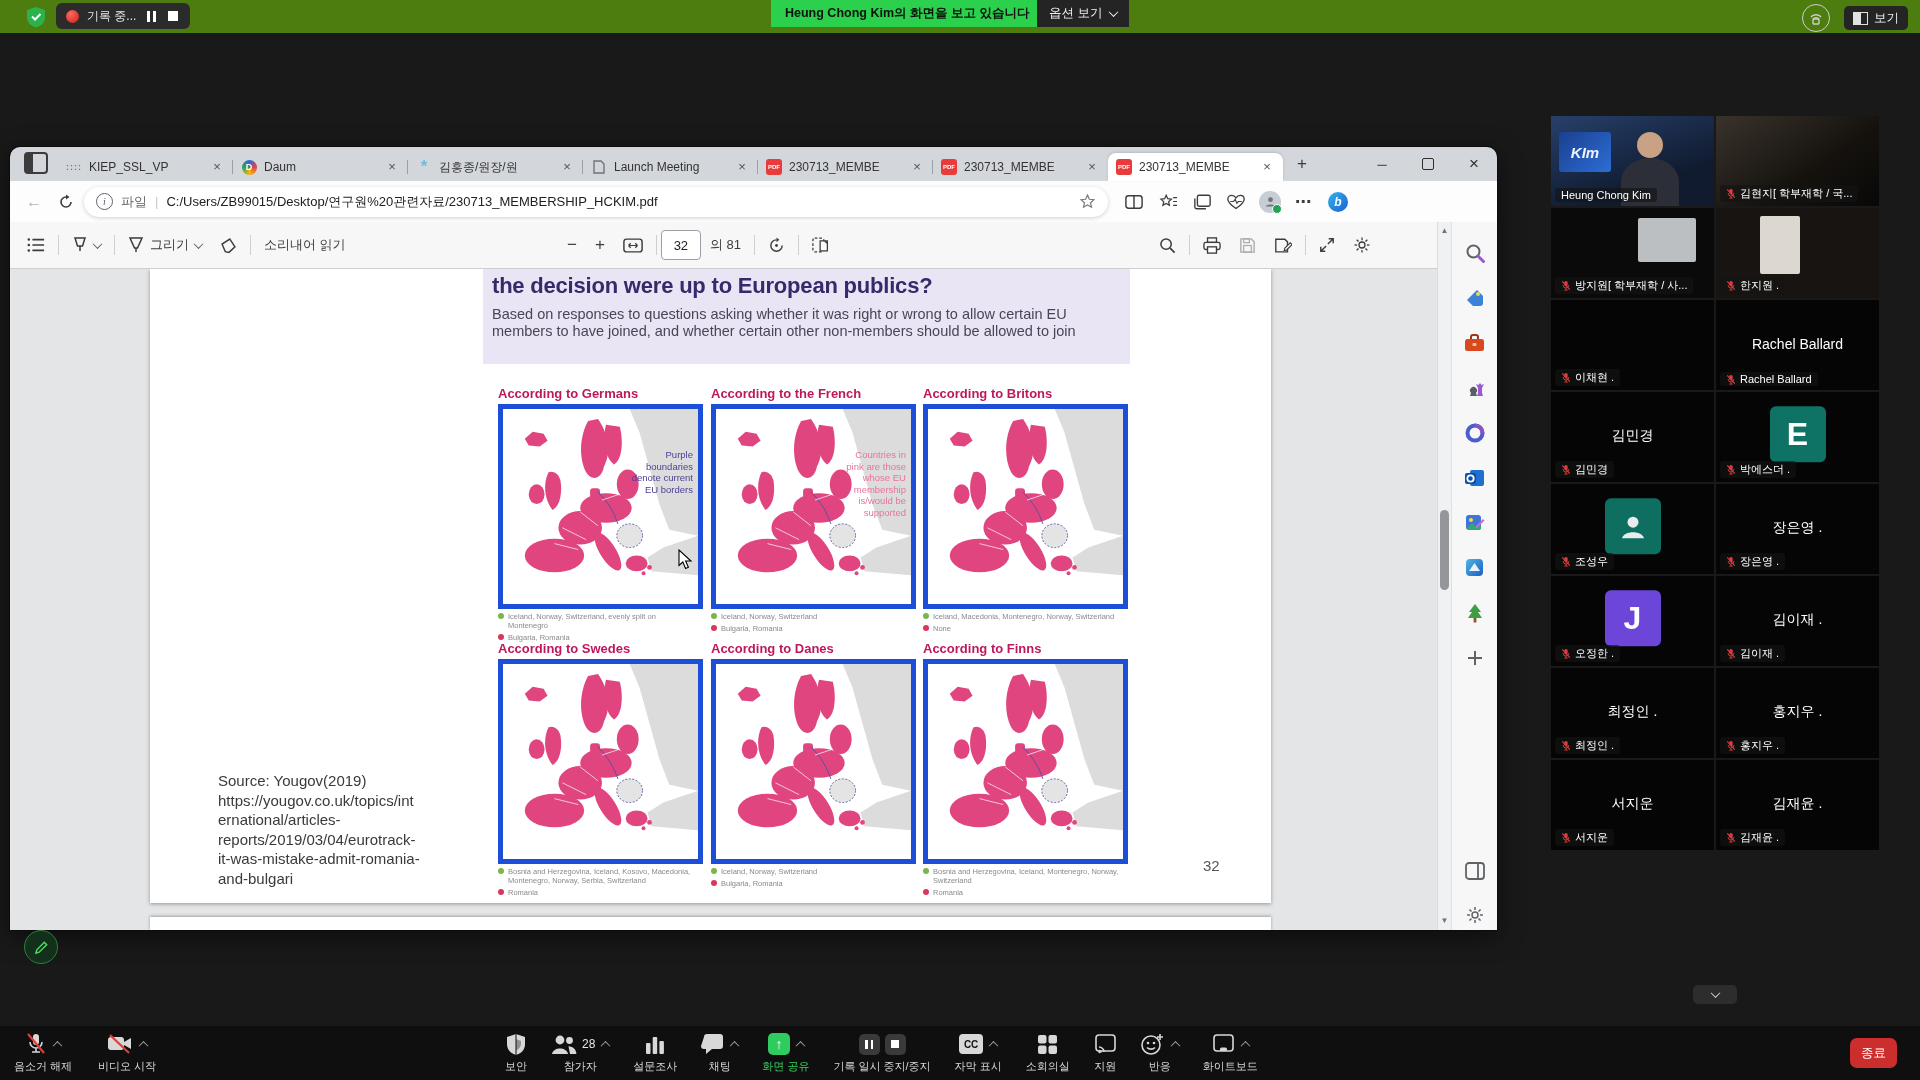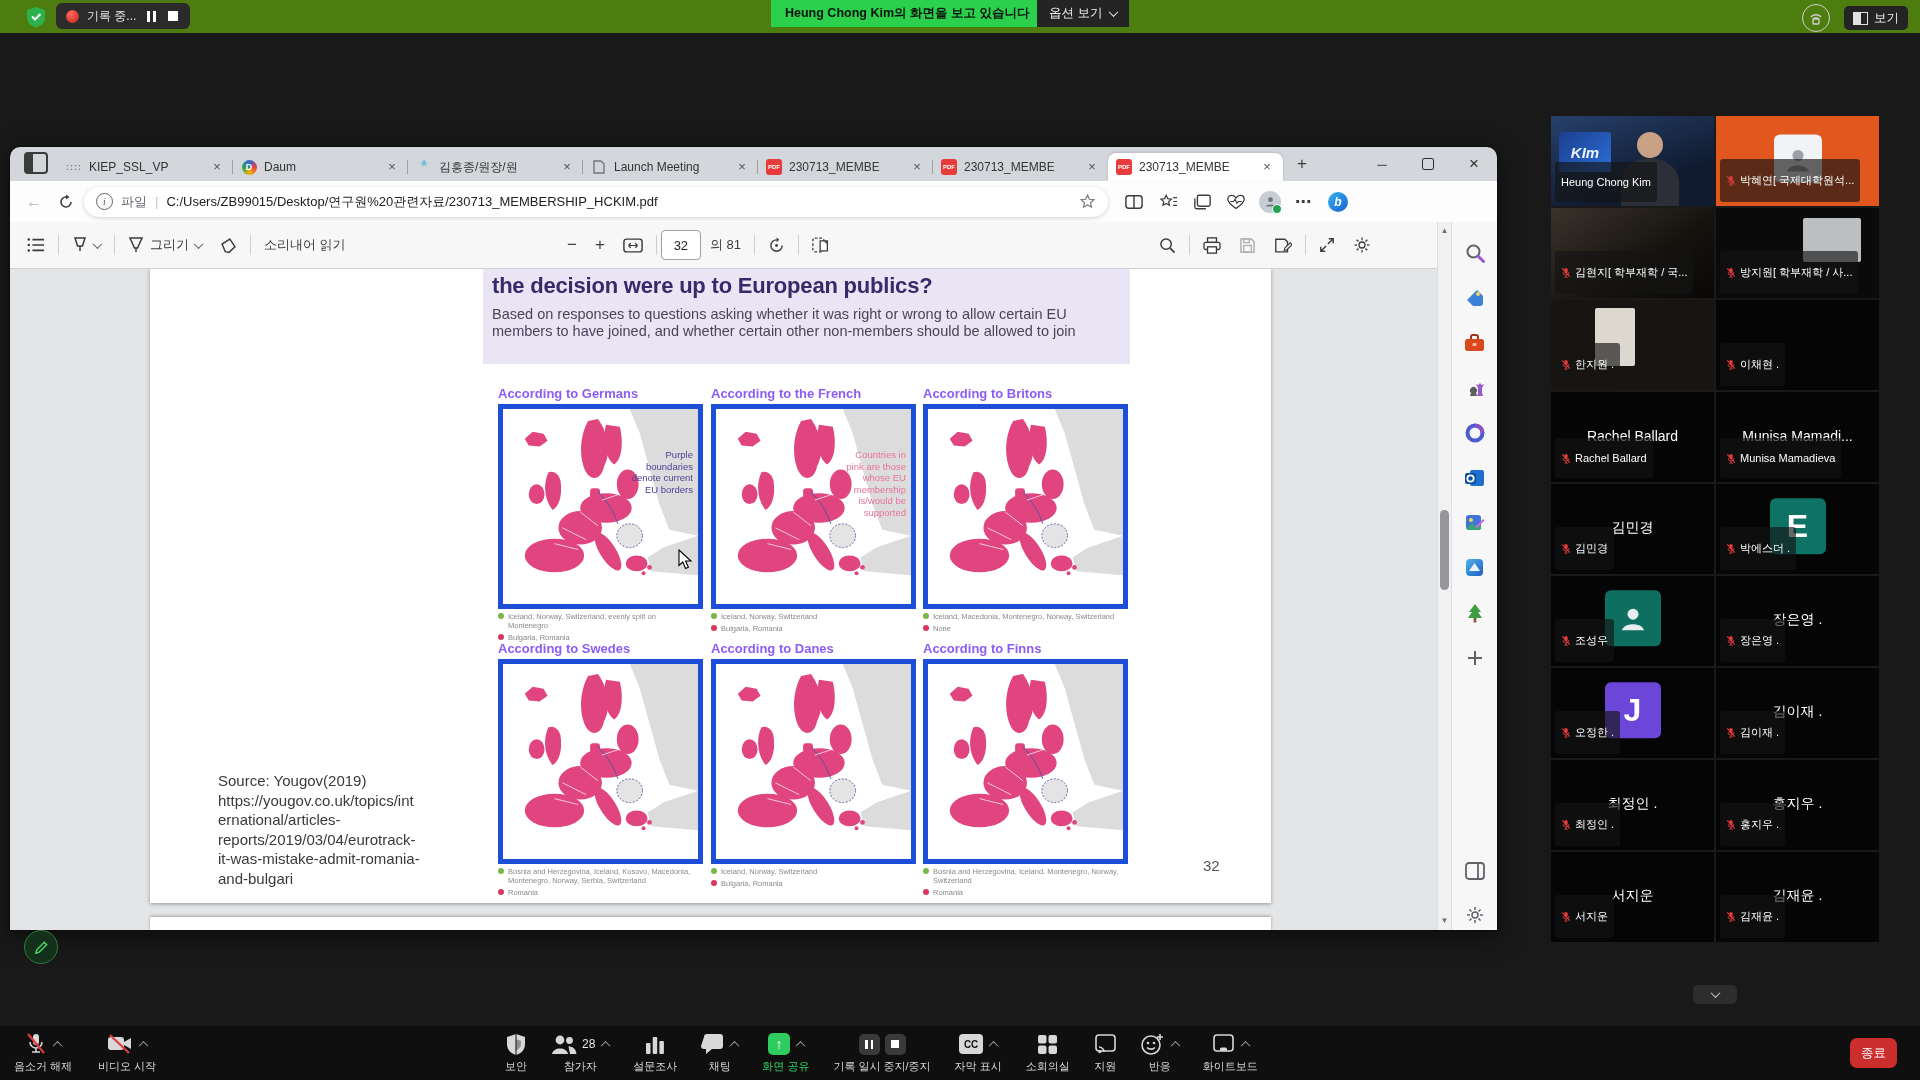--- a/index.html
+++ b/index.html
@@ -79,21 +79,21 @@
   .pb-center{position:absolute;left:548px;display:flex;align-items:center;}
   .pb-right{position:absolute;left:1140px;display:flex;align-items:center;}
   .dim{opacity:.4;}
   .content{position:relative;flex:1;background:#e4e5e7;overflow:hidden;}
   .page{position:absolute;left:140px;top:0;width:1121px;height:634px;background:#fff;box-shadow:0 1px 4px rgba(0,0,0,.35);}
   .page2{position:absolute;left:140px;top:648px;width:1121px;height:14px;background:#fff;box-shadow:0 -1px 3px rgba(0,0,0,.3);}
   .purplebox{position:absolute;left:333px;top:-12px;width:647px;height:107px;background:#e9e5f4;padding:0;}
   .pdf-h1{position:absolute;left:9px;top:16px;width:620px;font-size:22px;font-weight:bold;color:#372a6b;letter-spacing:-.2px;}
   .pdf-sub{position:absolute;left:9px;top:49px;width:600px;font-size:14.5px;line-height:17px;color:#4a4458;}
   .mapblock{position:absolute;width:197px;}
-  .mapcap{font-size:13px;font-weight:bold;color:#8b5cf6;margin-bottom:3px;}
+  .mapcap{font-size:13px;font-weight:bold;color:#be185d;margin-bottom:3px;}
   .mapbox{position:relative;width:195px;height:195px;border:5px solid #1d4ed8;background:#fff;}
   .mapnote{position:absolute;right:5px;top:40px;width:62px;text-align:right;font-size:9.5px;line-height:11.5px;}
   .mapnote.purple{color:#4c3f96;}
   .mapnote.pink{color:#e8739f;}
   .mlegend{display:flex;align-items:flex-start;gap:4px;font-size:7.5px;line-height:9px;color:#8a8a8a;margin-top:3px;width:197px;}
   .ldot{flex:0 0 auto;width:6px;height:6px;border-radius:50%;margin-top:1px;}
   .ldot.g{background:#7ab648;}
   .ldot.r{background:#d9365e;}
   .srcblock{position:absolute;left:68px;top:502px;font-size:15px;line-height:19.5px;color:#3a3a3a;}
   .pagenum{position:absolute;left:1053px;top:588px;font-size:15px;color:#555;}
@@ -104,21 +104,21 @@
   .sthumb{position:absolute;left:2px;top:288px;width:9px;height:80px;border-radius:5px;background:#94969a;}
   
   .esidebar{position:relative;width:45px;background:#f7f7f8;border-left:1px solid #e0e0e2;}
   .es-ic{position:absolute;left:10px;width:25px;height:25px;display:flex;align-items:center;justify-content:center;}
   
   .ppanel{position:absolute;left:1551px;top:116px;width:329px;display:grid;grid-template-columns:163px 163px;
     grid-auto-rows:90px;gap:2px;background:#191919;}
   .tile{position:relative;background:#050505;overflow:hidden;}
   .tile.speaker{box-shadow:inset 0 0 0 2px #d8d83a;}
   .nlabel{position:absolute;left:4px;bottom:4px;max-width:150px;display:flex;align-items:center;gap:4px;
-    background:rgba(20,20,20,.65);border-radius:3px;padding:14px 6px;font-size:11px;color:#fff;white-space:nowrap;overflow:hidden;}
+    background:rgba(20,20,20,.65);border-radius:3px;padding:1px 6px;font-size:11px;color:#fff;white-space:nowrap;overflow:hidden;}
   .cname{position:absolute;left:0;right:0;top:50%;transform:translateY(-55%);text-align:center;font-size:14px;color:#fff;}
   .lav{position:absolute;left:50%;top:50%;transform:translate(-50%,-55%);width:56px;height:56px;border-radius:6px;
     display:flex;align-items:center;justify-content:center;font-size:32px;font-weight:bold;color:#fff;}
   .vid-speaker{position:absolute;inset:0;background:linear-gradient(160deg,#27406b,#101b30 70%);padding-left:46px;}
   .kimlogo{position:absolute;left:8px;top:16px;width:52px;height:40px;background:linear-gradient(135deg,#1b3f8f,#2c6ed6);
     border-radius:3px;color:#eef3ff;font-size:15px;font-weight:bold;font-style:italic;display:flex;align-items:center;justify-content:center;}
   .head{border-radius:50%;position:absolute;}
   .torso{position:absolute;border-radius:50% 50% 0 0;}
   .avorange{position:absolute;inset:0;background:#e2571d;}
   .avsq{position:absolute;left:50%;top:50%;transform:translate(-50%,-55%);width:48px;height:48px;border-radius:6px;background:#f2f3f5;}
@@ -692,39 +692,20 @@
         <div class="vid-speaker">
           <div class="kimlogo">KIm</div>
           <span class="head" style="left:86px;top:16px;width:26px;height:26px;background:#c9a285;"></span>
           <span class="torso" style="left:70px;top:42px;width:58px;height:48px;background:#2c2f38;"></span>
         </div>
         <div class="nlabel">
           <span class="nl-txt">Heung Chong Kim</span>
         </div>
       </div>
       <div class="tile">
-        <div class="avorange">
-          <span class="avsq"></span>
-          <span style="position:absolute;left:50%;top:50%;transform:translate(-50%,-55%);">
-            <svg width="30" height="30" viewBox="0 0 30 30">
-              <circle cx="15" cy="11" r="5.5" fill="#9aa0a6"></circle>
-              <path d="M4,27 C6,19 24,19 26,27 Z" fill="#9aa0a6"></path>
-            </svg>
-          </span>
-        </div>
-        <div class="nlabel">
-          <svg width="10" height="11" viewBox="0 0 12 13" style="flex:0 0 auto;">
-            <rect x="4" y="1" width="4" height="6.5" rx="2" fill="#e03c3c"></rect>
-            <path d="M2.5,6 a3.5,3.5 0 0 0 7,0 M6,9.5 V12 M4,12 h4" stroke="#e03c3c" stroke-width="1.1" fill="none"></path>
-            <line x1="1.5" y1="1.5" x2="10.5" y2="11.5" stroke="#e03c3c" stroke-width="1.4"></line>
-          </svg>
-          <span class="nl-txt">박혜연[ 국제대학원석...</span>
-        </div>
-      </div>
-      <div class="tile">
         <div class="vid-warm"></div>
         <div class="nlabel">
           <svg width="10" height="11" viewBox="0 0 12 13" style="flex:0 0 auto;">
             <rect x="4" y="1" width="4" height="6.5" rx="2" fill="#e03c3c"></rect>
             <path d="M2.5,6 a3.5,3.5 0 0 0 7,0 M6,9.5 V12 M4,12 h4" stroke="#e03c3c" stroke-width="1.1" fill="none"></path>
             <line x1="1.5" y1="1.5" x2="10.5" y2="11.5" stroke="#e03c3c" stroke-width="1.4"></line>
           </svg>
           <span class="nl-txt">김현지[ 학부재학 / 국...</span>
         </div>
       </div>
@@ -766,31 +747,20 @@
       </div>
       <div class="tile">
         <div class="cname">Rachel Ballard</div>
         <div class="nlabel">
           <svg width="10" height="11" viewBox="0 0 12 13" style="flex:0 0 auto;">
             <rect x="4" y="1" width="4" height="6.5" rx="2" fill="#e03c3c"></rect>
             <path d="M2.5,6 a3.5,3.5 0 0 0 7,0 M6,9.5 V12 M4,12 h4" stroke="#e03c3c" stroke-width="1.1" fill="none"></path>
             <line x1="1.5" y1="1.5" x2="10.5" y2="11.5" stroke="#e03c3c" stroke-width="1.4"></line>
           </svg>
           <span class="nl-txt">Rachel Ballard</span>
-        </div>
-      </div>
-      <div class="tile">
-        <div class="cname">Munisa Mamadi...</div>
-        <div class="nlabel">
-          <svg width="10" height="11" viewBox="0 0 12 13" style="flex:0 0 auto;">
-            <rect x="4" y="1" width="4" height="6.5" rx="2" fill="#e03c3c"></rect>
-            <path d="M2.5,6 a3.5,3.5 0 0 0 7,0 M6,9.5 V12 M4,12 h4" stroke="#e03c3c" stroke-width="1.1" fill="none"></path>
-            <line x1="1.5" y1="1.5" x2="10.5" y2="11.5" stroke="#e03c3c" stroke-width="1.4"></line>
-          </svg>
-          <span class="nl-txt">Munisa Mamadieva</span>
         </div>
       </div>
       <div class="tile">
         <div class="cname">김민경</div>
         <div class="nlabel">
           <svg width="10" height="11" viewBox="0 0 12 13" style="flex:0 0 auto;">
             <rect x="4" y="1" width="4" height="6.5" rx="2" fill="#e03c3c"></rect>
             <path d="M2.5,6 a3.5,3.5 0 0 0 7,0 M6,9.5 V12 M4,12 h4" stroke="#e03c3c" stroke-width="1.1" fill="none"></path>
             <line x1="1.5" y1="1.5" x2="10.5" y2="11.5" stroke="#e03c3c" stroke-width="1.4"></line>
           </svg>

